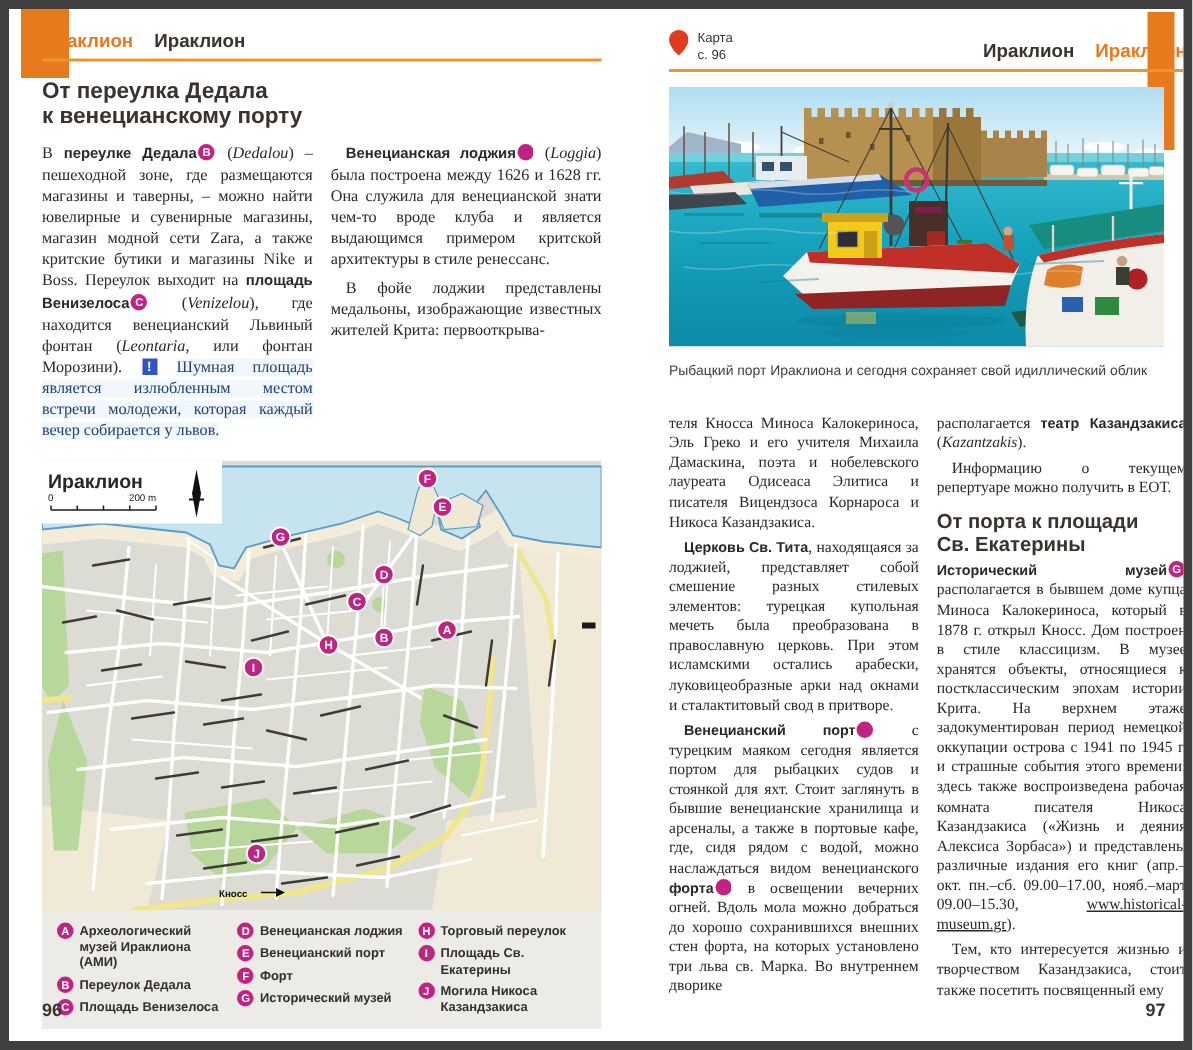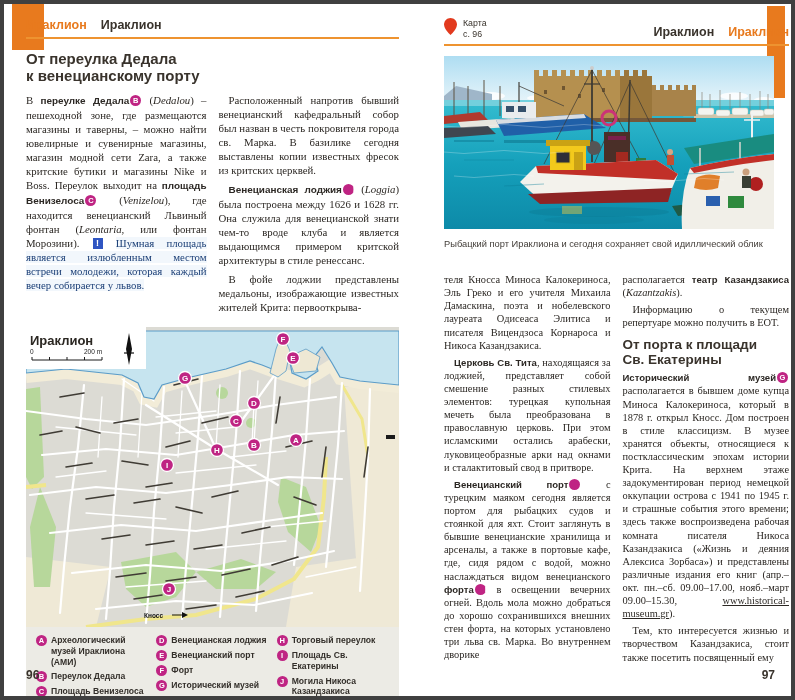--- a/index.html
+++ b/index.html
@@ -1,16 +1,16 @@
 <!DOCTYPE html>
 <html><head>
 <meta charset="utf-8">
 <style>
   html,body{margin:0;padding:0;background:#f4f4f4;}
-  .sheet{position:relative;width:795px;height:700px;background:#ffffff;border:4px solid #404040;
+  .sheet{position:relative;width:795px;height:700px;background:#ffffff;border:6px solid #404040;
          box-sizing:border-box;font-family:"Liberation Serif",serif;color:#2c2824;overflow:hidden;margin:0 auto;}
   .tab-left{position:absolute;left:8px;top:0;width:32px;height:46px;background:#e87a1e;}
   .tab-right{position:absolute;right:6px;top:2px;width:18px;height:92px;background:#e87a1e;}
   .pages{display:flex;height:100%;}
   .page{position:relative;box-sizing:border-box;}
   .page-left{width:400px;padding:0 5px 0 22px;}
   .page-right{width:395px;padding:0 10px 0 40px;}
   .page-header{display:flex;align-items:flex-end;justify-content:space-between;margin-top:14px;
                padding-bottom:5px;border-bottom:2px solid #ee9330;
                font-family:"Liberation Sans",sans-serif;font-weight:bold;font-size:12.5px;}
@@ -75,21 +75,20 @@
       <div class="section-title">
         <span>От переулка Дедала</span><br>
         <span>к венецианскому порту</span>
       </div>
 
       <div class="cols">
         <div class="col">
           <p><span class="">В </span><span class="seg-b">переулке Дедала</span><span class="mk">B</span><span class=""> (</span><span class="seg-i">Dedalou</span><span class="">) – пешеходной зоне, где размещаются магазины и таверны, – можно найти ювелирные и сувенирные магазины, магазин модной сети Zara, а также критские бутики и магазины Nike и Boss. Переулок выходит на </span><span class="seg-b">площадь Венизелоса</span><span class="mk">C</span><span class=""> (</span><span class="seg-i">Venizelou</span><span class="">), где находится венецианский Львиный фонтан (</span><span class="seg-i">Leontaria</span><span class="">, или фонтан Морозини). </span><span class="alert">!</span><span class=""> </span><span class="seg-hl">Шумная площадь является излюбленным местом встречи молодежи, которая каждый вечер собирается у львов.</span></p>
         </div>
         <div class="col">
-          <p class="indent">Расположенный напротив бывший венецианский кафедральный собор был назван в честь покровителя города св. Марка. В базилике сегодня выставлены копии известных фресок из критских церквей.</p>
           <p class="indent"><span class="seg-b">Венецианская лоджия</span><span class="mk">D</span><span class=""> (</span><span class="seg-i">Loggia</span><span class="">) была построена между 1626 и 1628 гг. Она служила для венецианской знати чем-то вроде клуба и является выдающимся примером критской архитектуры в стиле ренессанс.</span></p>
           <p class="indent">В фойе лоджии представлены медальоны, изображающие известных жителей Крита: первооткрыва-</p>
         </div>
       </div>
 
       <div class="map-block">
         <svg id="city-map" viewBox="0 0 373 300" width="373" height="300">
 
           <rect width="373" height="300" fill="#dcdbd4"></rect>
 

